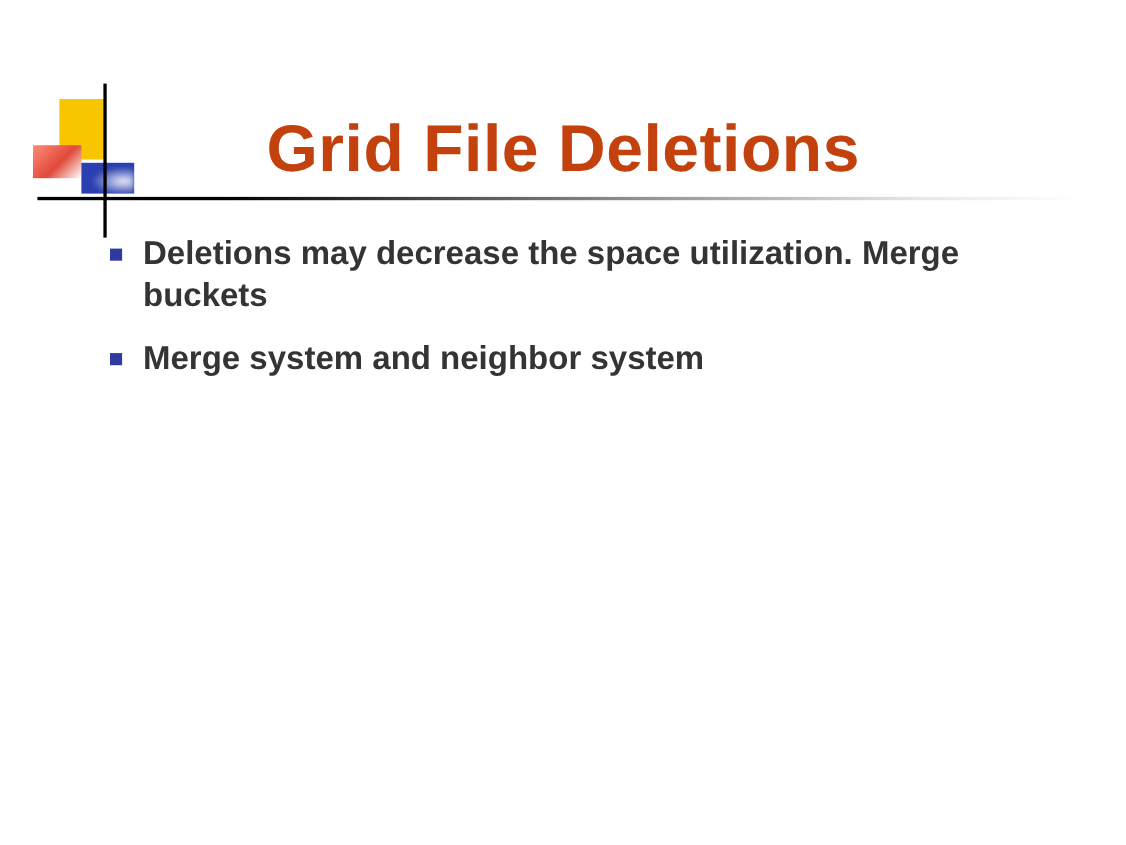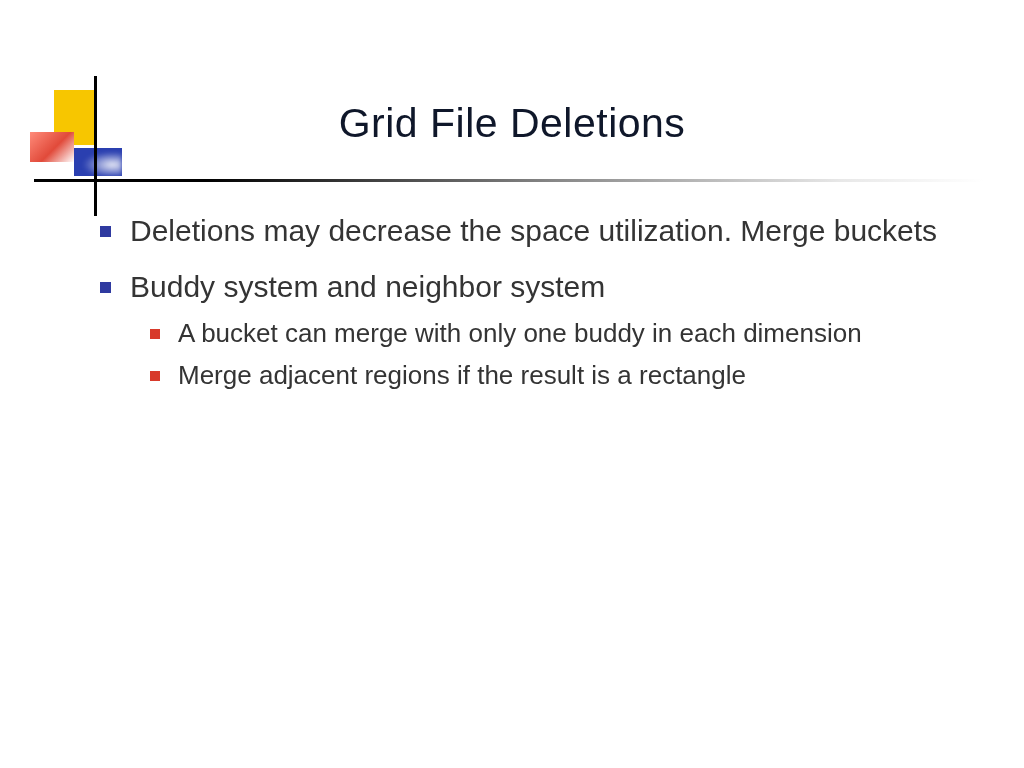--- a/index.html
+++ b/index.html
@@ -16,23 +16,23 @@
   .sq-blue   { position: absolute; left: 44px; top: 58px; width: 48px; height: 28px; }
   .sq-blue::before { content:""; position:absolute; inset:0; background:#2a3fb0; }
   .sq-blue::after  { content:""; position:absolute; inset:0;
                      background: radial-gradient(ellipse at 80% 60%, rgba(255,255,255,.9) 0%, rgba(255,255,255,0) 55%);
                      filter: blur(2px); }
   .vline { position: absolute; left: 64px; top: -14px; width: 3px; height: 140px; background: #000; }
   .hrule { position: absolute; left: 34px; right: 40px; top: 179px; height: 3px;
            background: linear-gradient(to right, #000 0%, #000 18%, #888 55%, #e8e8e8 85%, #fff 100%); }
 
   .title { position: absolute; left: 0; right: 0; top: 100px; text-align: center;
-           color: #0f172a; font-size: 41px; font-weight: 400; letter-spacing: .5px; }
+           color: #c2410c; font-size: 60px; font-weight: 700; letter-spacing: .5px; }
 
-  .body { position: absolute; left: 96px; right: 50px; top: 212px; color: #343434; }
+  .body { position: absolute; left: 96px; right: 50px; top: 212px; color: #343434; font-weight: bold; }
 
   ul.lvl1 { list-style: none; }
   ul.lvl1 > li { position: relative; padding-left: 34px; font-size: 30px; line-height: 1.28; margin-bottom: 18px; }
   ul.lvl1 > li::before { content:""; position:absolute; left:4px; top:14px; width:11px; height:11px; background:#2f3aa0; }
 
   ul.lvl2 { list-style: none; margin-top: 10px; }
   ul.lvl2 > li { position: relative; padding-left: 30px; font-size: 26px; line-height: 1.3; margin-left: 18px; margin-bottom: 8px; }
   ul.lvl2 > li::before { content:""; position:absolute; left:2px; top:12px; width:10px; height:10px; background:#d83a2b; }
 </style>
 </head>
@@ -49,26 +49,18 @@
   <div class="hrule"></div>
 
   <div class="title">Grid File Deletions</div>
 
   <div class="body">
     <ul class="lvl1">
       <li>
         <span>Deletions may decrease the space utilization. Merge buckets</span>
       </li>
       <li>
-        <span>Buddy system and neighbor system</span>
-        <ul class="lvl2">
-          <li>
-            <span>A bucket can merge with only one buddy in each dimension</span>
-          </li>
-          <li>
-            <span>Merge adjacent regions if the result is a rectangle</span>
-          </li>
-        </ul>
+        <span>Merge system and neighbor system</span>
       </li>
     </ul>
   </div>
 
 </div>
 
 </body></html>

